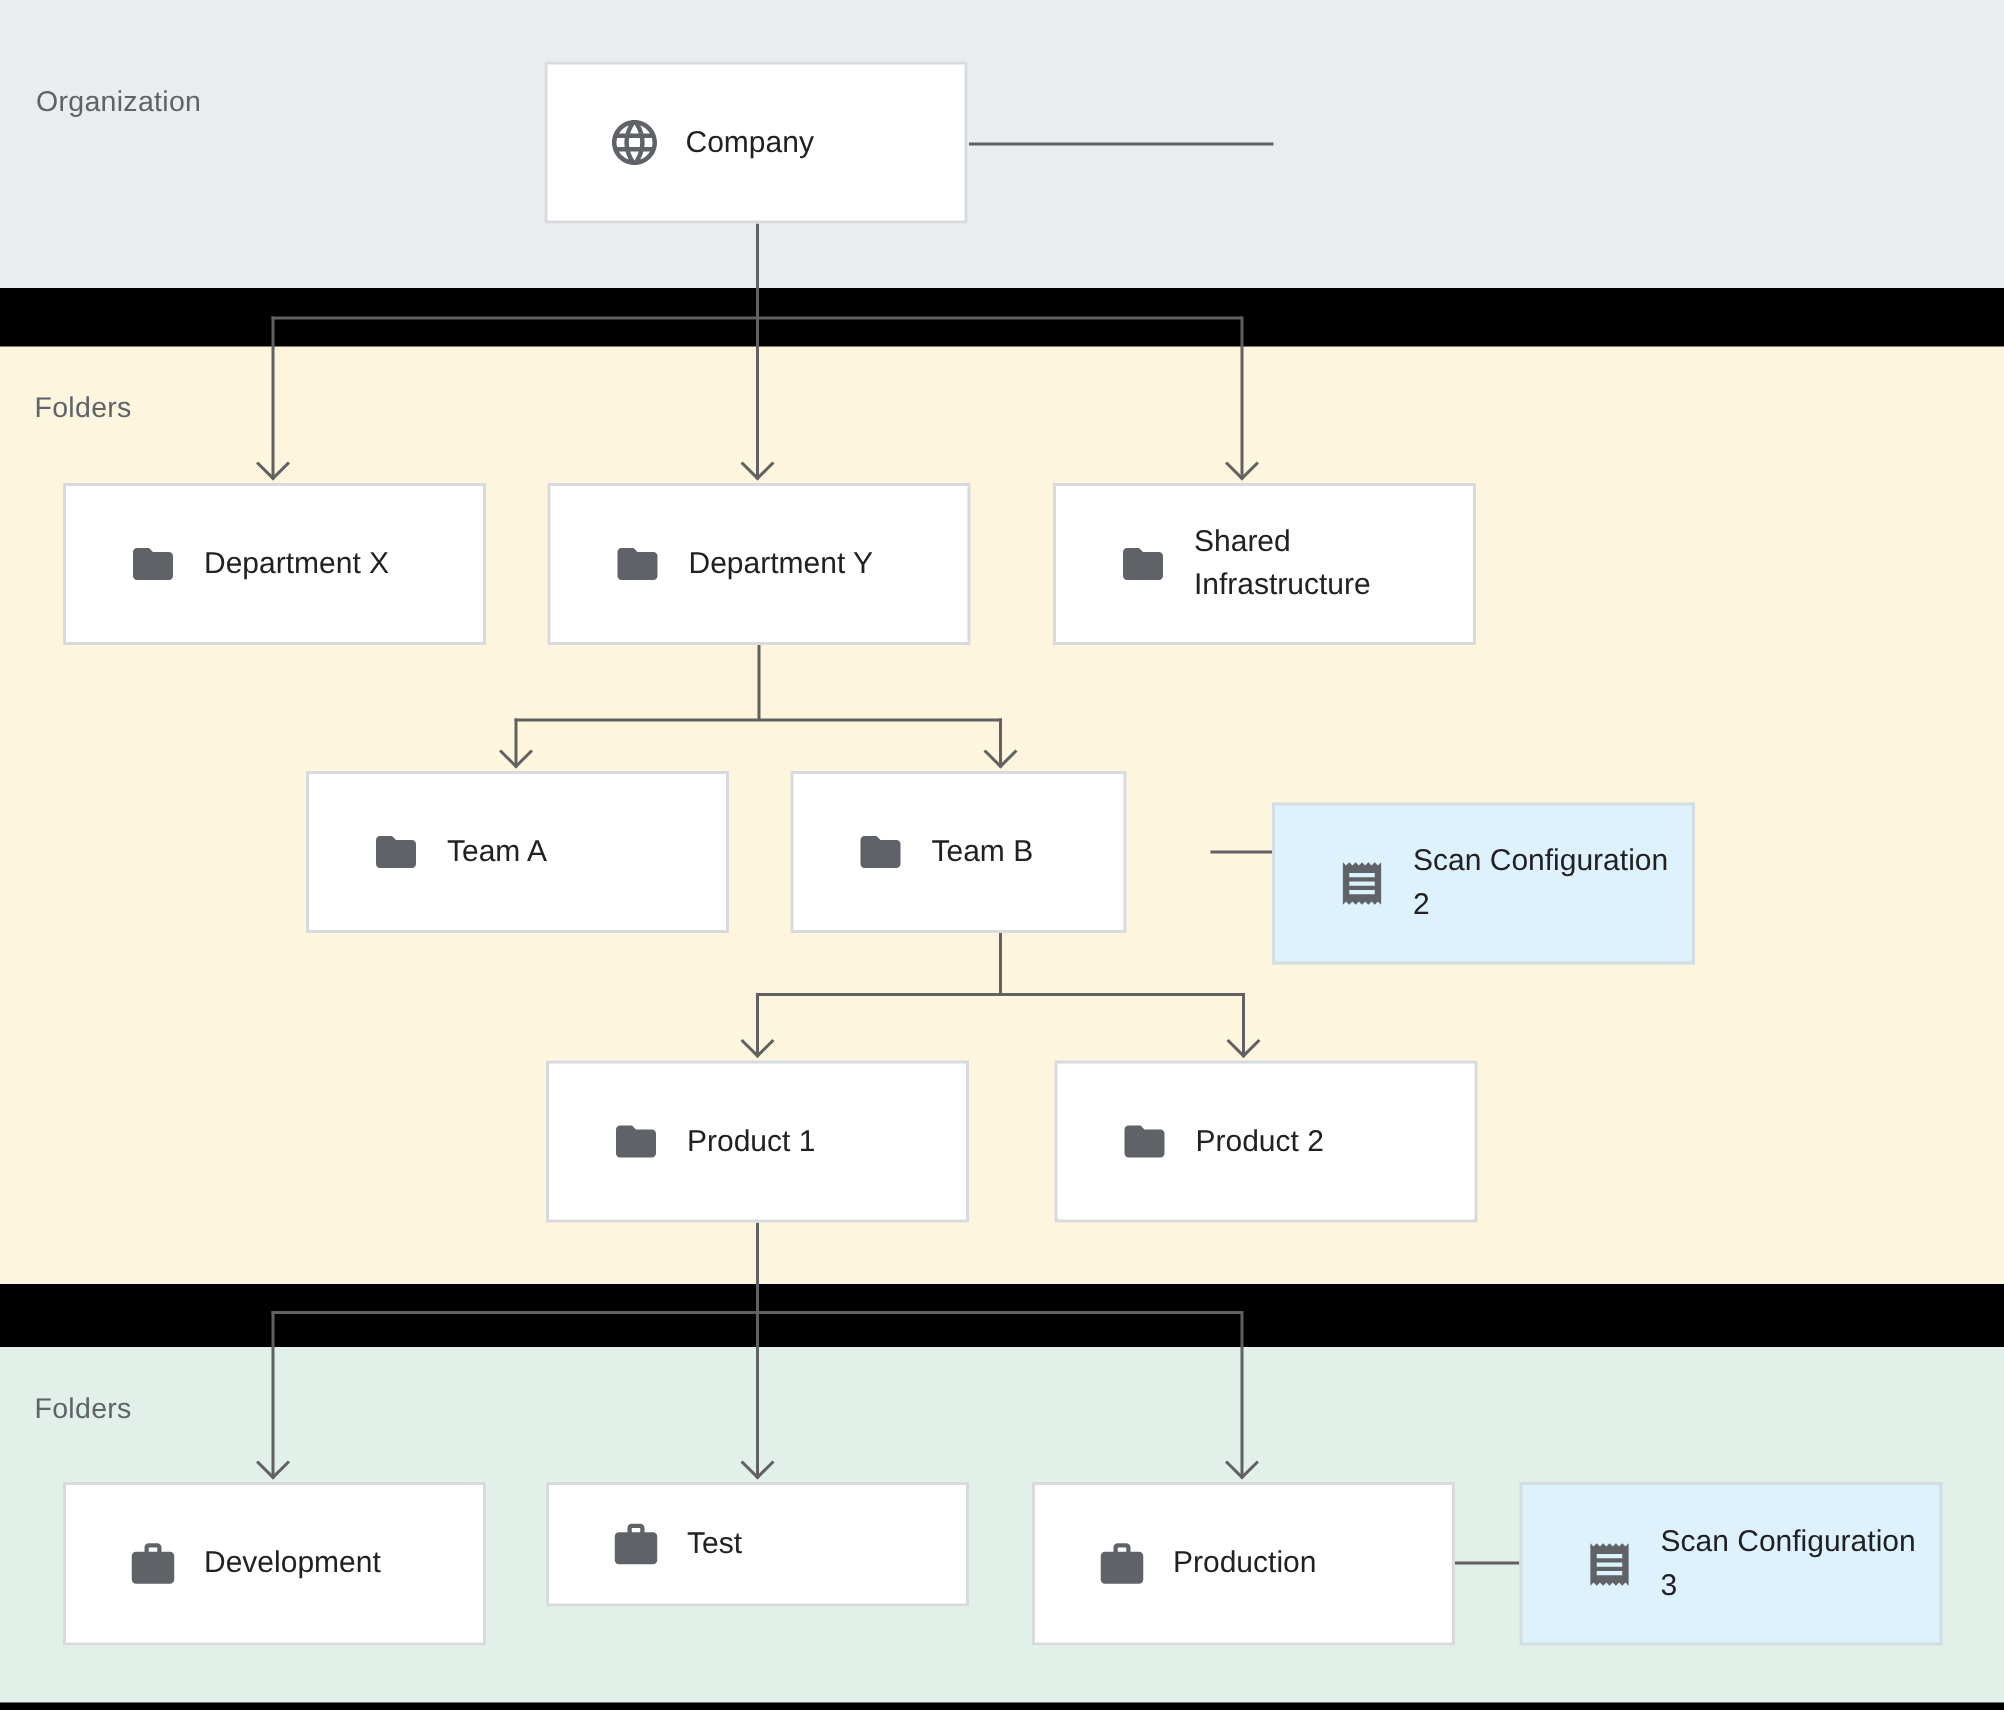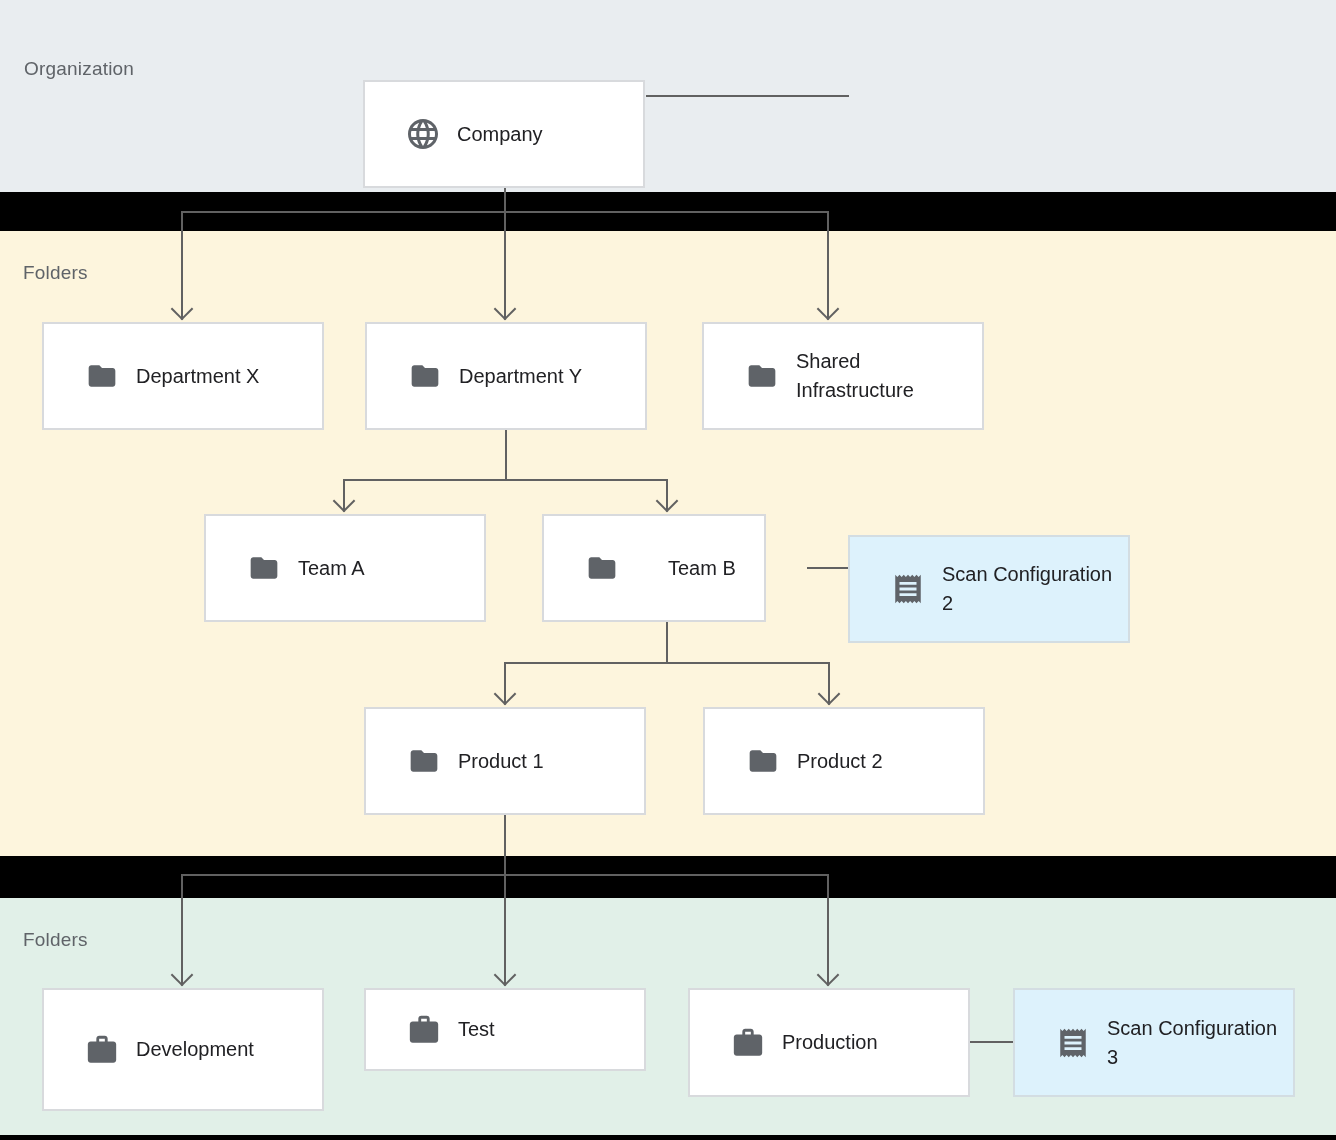--- a/index.html
+++ b/index.html
@@ -90,21 +90,21 @@
   <div class="arrow" style="left:497px;top:301px;"></div>
   <div class="arrow" style="left:820px;top:301px;"></div>
   <div class="arrow" style="left:336px;top:493px;"></div>
   <div class="arrow" style="left:659px;top:493px;"></div>
   <div class="arrow" style="left:497px;top:686px;"></div>
   <div class="arrow" style="left:821px;top:686px;"></div>
   <div class="arrow" style="left:174px;top:967px;"></div>
   <div class="arrow" style="left:497px;top:967px;"></div>
   <div class="arrow" style="left:820px;top:967px;"></div>
 
-  <div class="node" style="left:363px;top:41px;margin-top:39px;">
+  <div class="node" style="left:363px;top:41px;">
     <span class="icon">
       <svg width="36" height="36" viewBox="0 0 24 24">
           <path d="M11.99 2C6.47 2 2 6.48 2 12s4.47 10 9.99 10C17.52 22 22 17.52 22 12S17.52 2 11.99 2zm6.93 6h-2.95c-.32-1.25-.78-2.45-1.38-3.56 1.84.63 3.37 1.91 4.33 3.56zM12 4.04c.83 1.2 1.48 2.53 1.91 3.96h-3.82c.43-1.43 1.08-2.76 1.91-3.96zM4.26 14C4.1 13.36 4 12.69 4 12s.1-1.36.26-2h3.38c-.08.66-.14 1.32-.14 2s.06 1.34.14 2H4.26zm.82 2h2.95c.32 1.25.78 2.45 1.38 3.56-1.84-.63-3.37-1.9-4.33-3.56zm2.95-8H5.08c.96-1.66 2.49-2.93 4.33-3.56C8.81 5.55 8.35 6.75 8.03 8zM12 19.96c-.83-1.2-1.48-2.53-1.91-3.96h3.82c-.43 1.43-1.08 2.76-1.91 3.96zM14.34 14H9.66c-.09-.66-.16-1.32-.16-2s.07-1.35.16-2h4.68c.09.65.16 1.32.16 2s-.07 1.34-.16 2zm.25 5.56c.6-1.11 1.06-2.31 1.38-3.56h2.95c-.96 1.65-2.49 2.93-4.33 3.56zM16.36 14c.08-.66.14-1.32.14-2s-.06-1.34-.14-2h3.38c.16.64.26 1.31.26 2s-.1 1.36-.26 2h-3.38z"></path>
         </svg>
     </span>
     <span class="lbl">Company</span>
   </div>
 
 
   <div class="node" style="left:42px;top:322px;">
@@ -136,21 +136,21 @@
 
   <div class="node" style="left:204px;top:514px;">
     <span class="icon">
       <svg width="36" height="32" viewBox="0 0 24 24">
           <path d="M10 4H4c-1.1 0-2 .9-2 2v12c0 1.1.9 2 2 2h16c1.1 0 2-.9 2-2V8c0-1.1-.9-2-2-2h-8l-2-2z"></path>
         </svg>
     </span>
     <span class="lbl">Team A</span>
   </div>
 
-  <div class="node" style="left:542px;top:514px;width:224px;gap:32px;">
+  <div class="node" style="left:527px;top:514px;width:224px;">
     <span class="icon">
       <svg width="36" height="32" viewBox="0 0 24 24">
           <path d="M10 4H4c-1.1 0-2 .9-2 2v12c0 1.1.9 2 2 2h16c1.1 0 2-.9 2-2V8c0-1.1-.9-2-2-2h-8l-2-2z"></path>
         </svg>
     </span>
     <span class="lbl">Team B</span>
   </div>
 
   <div class="node scan" style="left:848px;top:535px;">
     <span class="icon">
@@ -172,21 +172,21 @@
 
   <div class="node" style="left:688px;top:707px;margin-left:15px;">
     <span class="icon">
       <svg width="36" height="32" viewBox="0 0 24 24">
           <path d="M10 4H4c-1.1 0-2 .9-2 2v12c0 1.1.9 2 2 2h16c1.1 0 2-.9 2-2V8c0-1.1-.9-2-2-2h-8l-2-2z"></path>
         </svg>
     </span>
     <span class="lbl">Product 2</span>
   </div>
 
-  <div class="node" style="left:42px;top:988px;height:123px;">
+  <div class="node" style="left:42px;top:988px;height:109px;">
     <span class="icon">
       <svg width="34" height="34" viewBox="0 0 24 24">
           <path d="M20 6h-4V4c0-1.1-.9-2-2-2h-4c-1.1 0-2 .9-2 2v2H4c-1.1 0-2 .9-2 2v11c0 1.1.9 2 2 2h16c1.1 0 2-.9 2-2V8c0-1.1-.9-2-2-2zm-6 0h-4V4h4v2z"></path>
         </svg>
     </span>
     <span class="lbl">Development</span>
   </div>
 
   <div class="node" style="left:364px;top:988px;height:83px;">
     <span class="icon">

